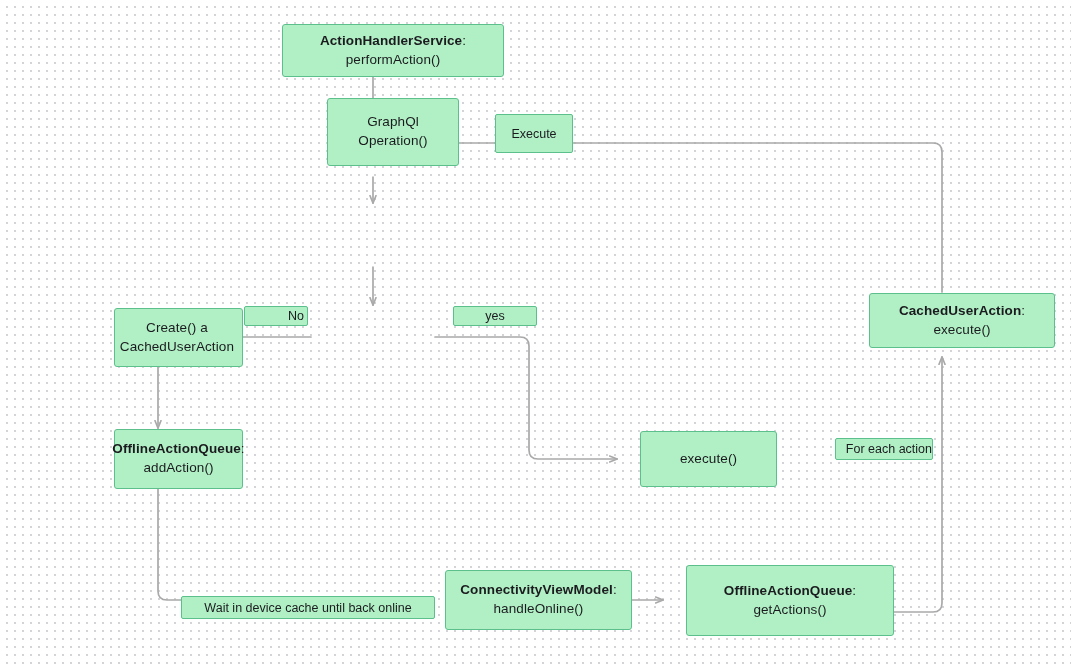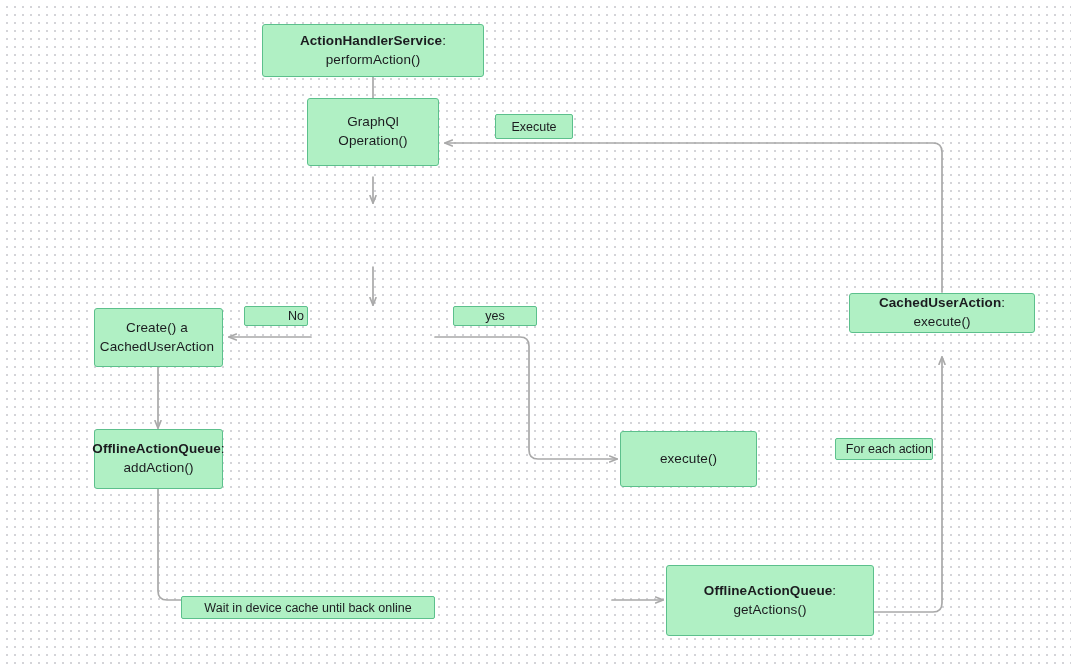--- a/index.html
+++ b/index.html
@@ -34,20 +34,21 @@
     background: #b0f0c4;
     border: 1.6px solid #5cc08c;
     border-radius: 3px;
     color: #1b1b1f;
     display: flex;
     align-items: center;
     justify-content: center;
     text-align: center;
     line-height: 1.38;
     letter-spacing: 0.1px;
+    margin-left: 20px;
   }
   .node .txt { padding: 0 8px; }
   .node b { font-weight: bold; }
   .proc {
     font-size: 13.5px;
   }
   .label-pill {
     position: absolute;
     box-sizing: border-box;
     background: #b0f0c4;
@@ -130,36 +131,42 @@
     <span class="txt">
       <b>OfflineActionQueue</b><span>:</span><br>
       <span>addAction()</span>
     </span>
   </div>
 
   <div class="node proc" style="left:620px; top:431px; width:137px; height:56px;">
     <span class="txt">execute()</span>
   </div>
 
-  <div class="node proc" style="left:849px; top:293px; width:186px; height:40px;">
+  <div class="node proc" style="left:849px; top:293px; width:186px; height:55px;">
     <span class="txt">
       <b>CachedUserAction</b><span>:</span><br>
       <span>execute()</span>
     </span>
   </div>
 
+  <div class="node proc" style="left:425px; top:570px; width:187px; height:60px;">
+    <span class="txt">
+      <b>ConnectivityViewModel</b><span>:</span><br>
+      <span>handleOnline()</span>
+    </span>
+  </div>
 
   <div class="node proc" style="left:666px; top:565px; width:208px; height:71px;">
     <span class="txt">
       <b>OfflineActionQueue</b><span>:</span><br>
       <span>getActions()</span>
     </span>
   </div>
 
-  <div class="label-pill" style="left:495px; top:114px; width:78px; height:25px;">
+  <div class="label-pill" style="left:495px; top:114px; width:78px; height:39px;">
     <span>Execute</span>
   </div>
 
   <div class="label-pill" style="left:244px; top:306px; width:64px; height:20px;padding-left:40px;">
     <span>No</span>
   </div>
 
   <div class="label-pill" style="left:453px; top:306px; width:84px; height:20px;">
     <span>yes</span>
   </div>

